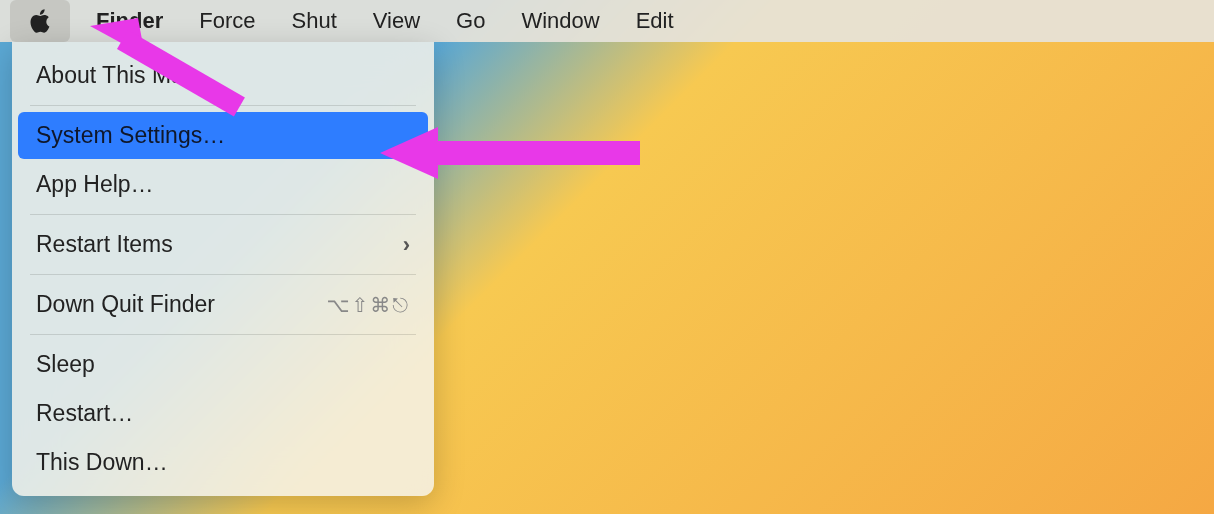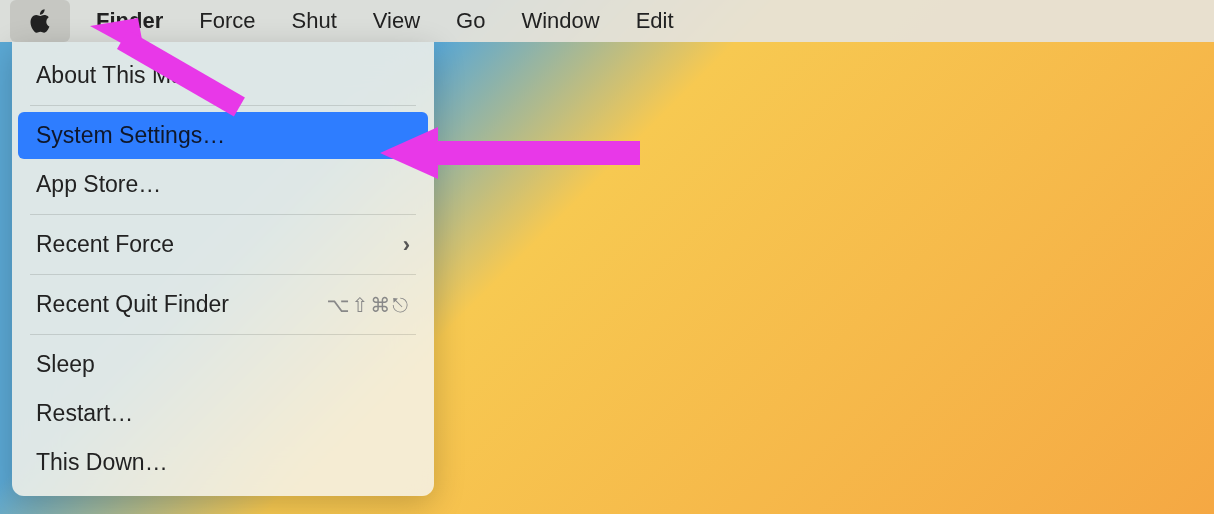--- a/index.html
+++ b/index.html
@@ -141,30 +141,30 @@
 
 <div class="dropdown-menu">
   <div class="menu-item">
     <span>About This Mac</span>
   </div>
   <div class="menu-separator"></div>
   <div class="menu-item highlighted">
     <span>System Settings…</span>
   </div>
   <div class="menu-item">
-    <span>App Store…</span>
+    <span>App Help…</span>
   </div>
   <div class="menu-separator"></div>
   <div class="menu-item">
-    <span>Recent Force</span>
+    <span>Restart Items</span>
     <span class="chevron">›</span>
   </div>
   <div class="menu-separator"></div>
   <div class="menu-item">
-    <span>Recent Quit Finder</span>
+    <span>Down Quit Finder</span>
     <span class="menu-shortcut">⌥⇧⌘⎋</span>
   </div>
   <div class="menu-separator"></div>
   <div class="menu-item">
     <span>Sleep</span>
   </div>
   <div class="menu-item">
     <span>Restart…</span>
   </div>
   <div class="menu-item">

